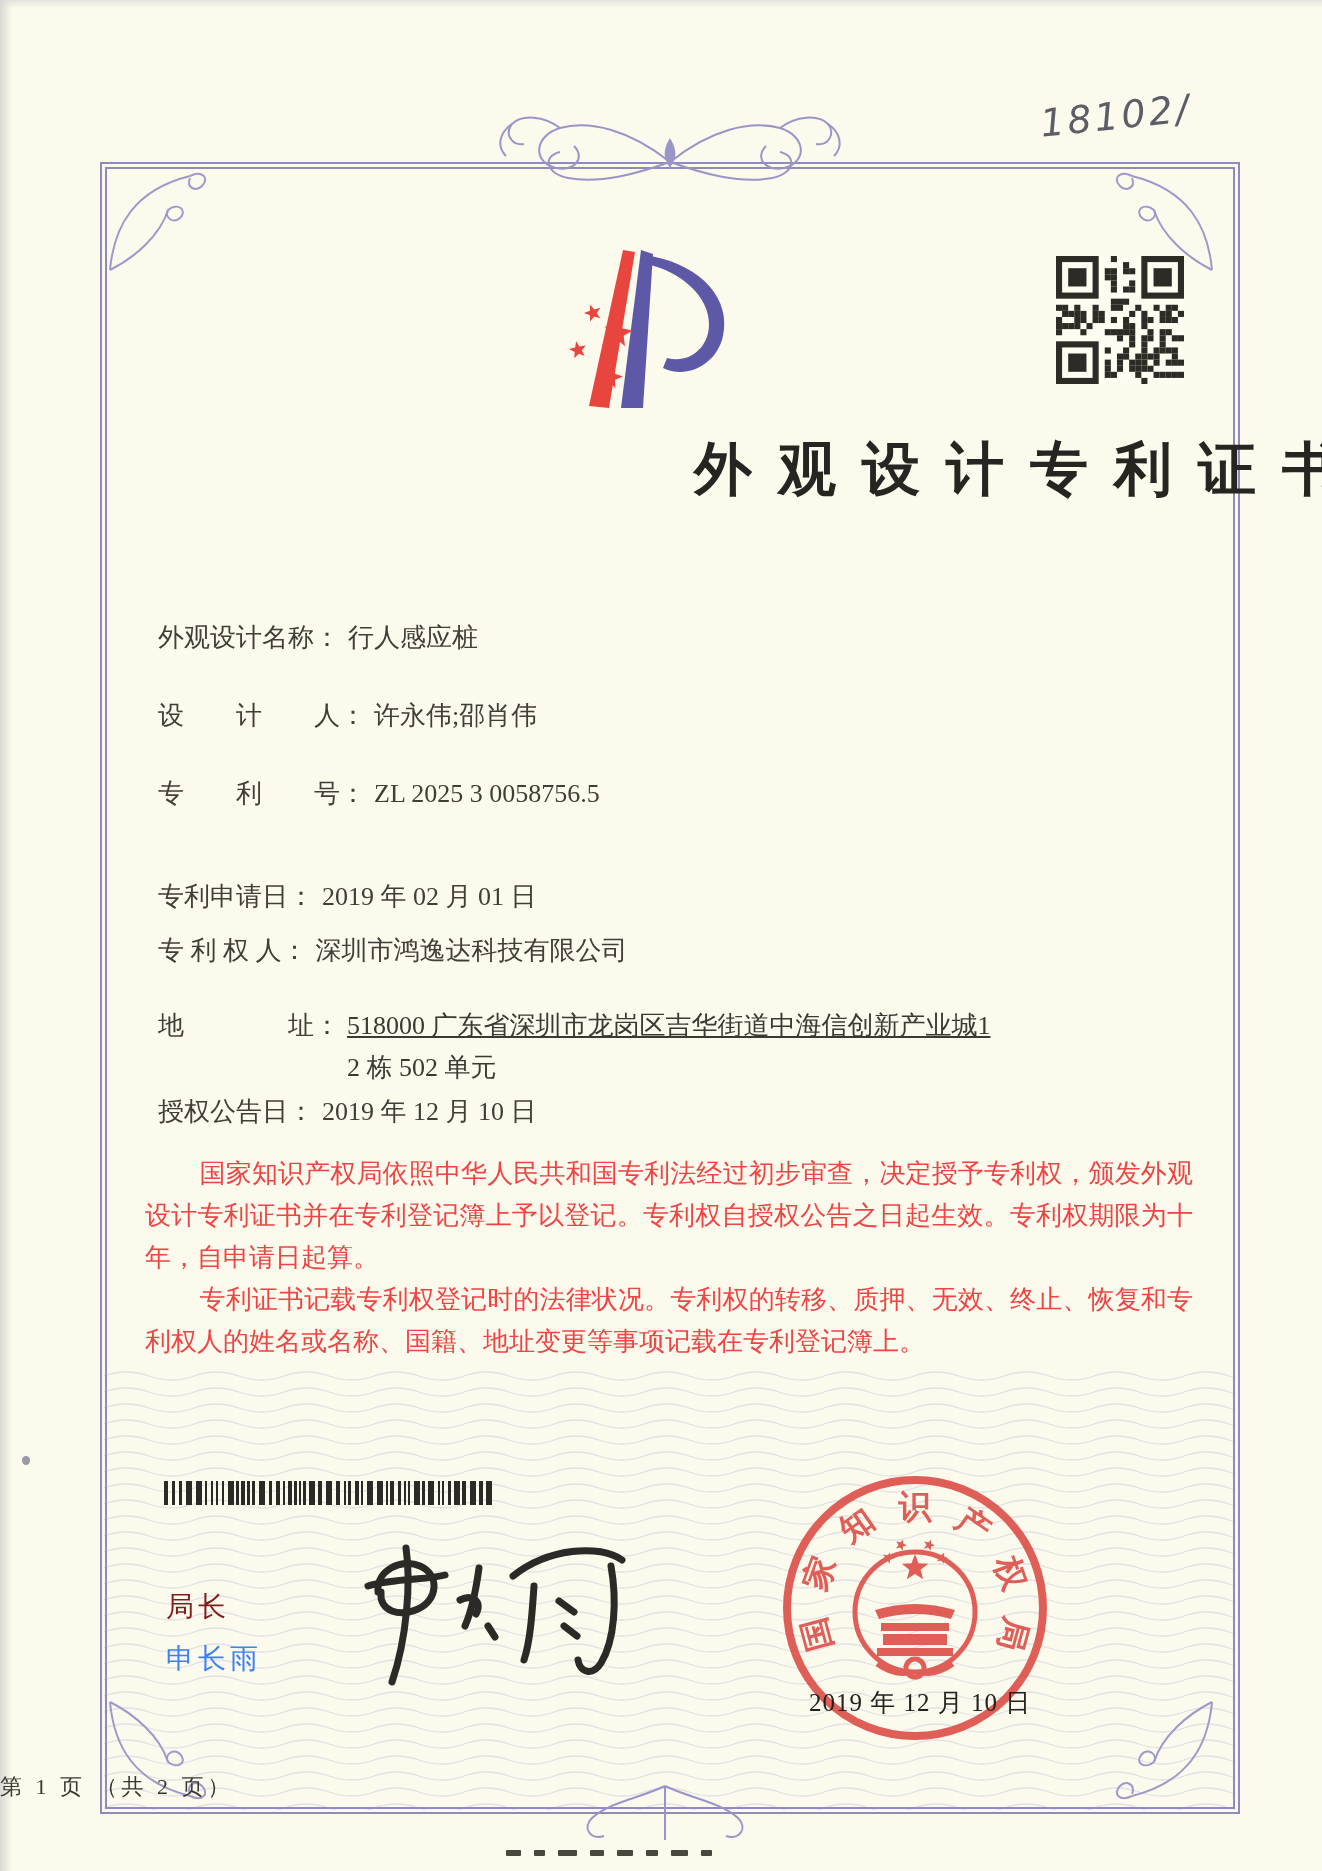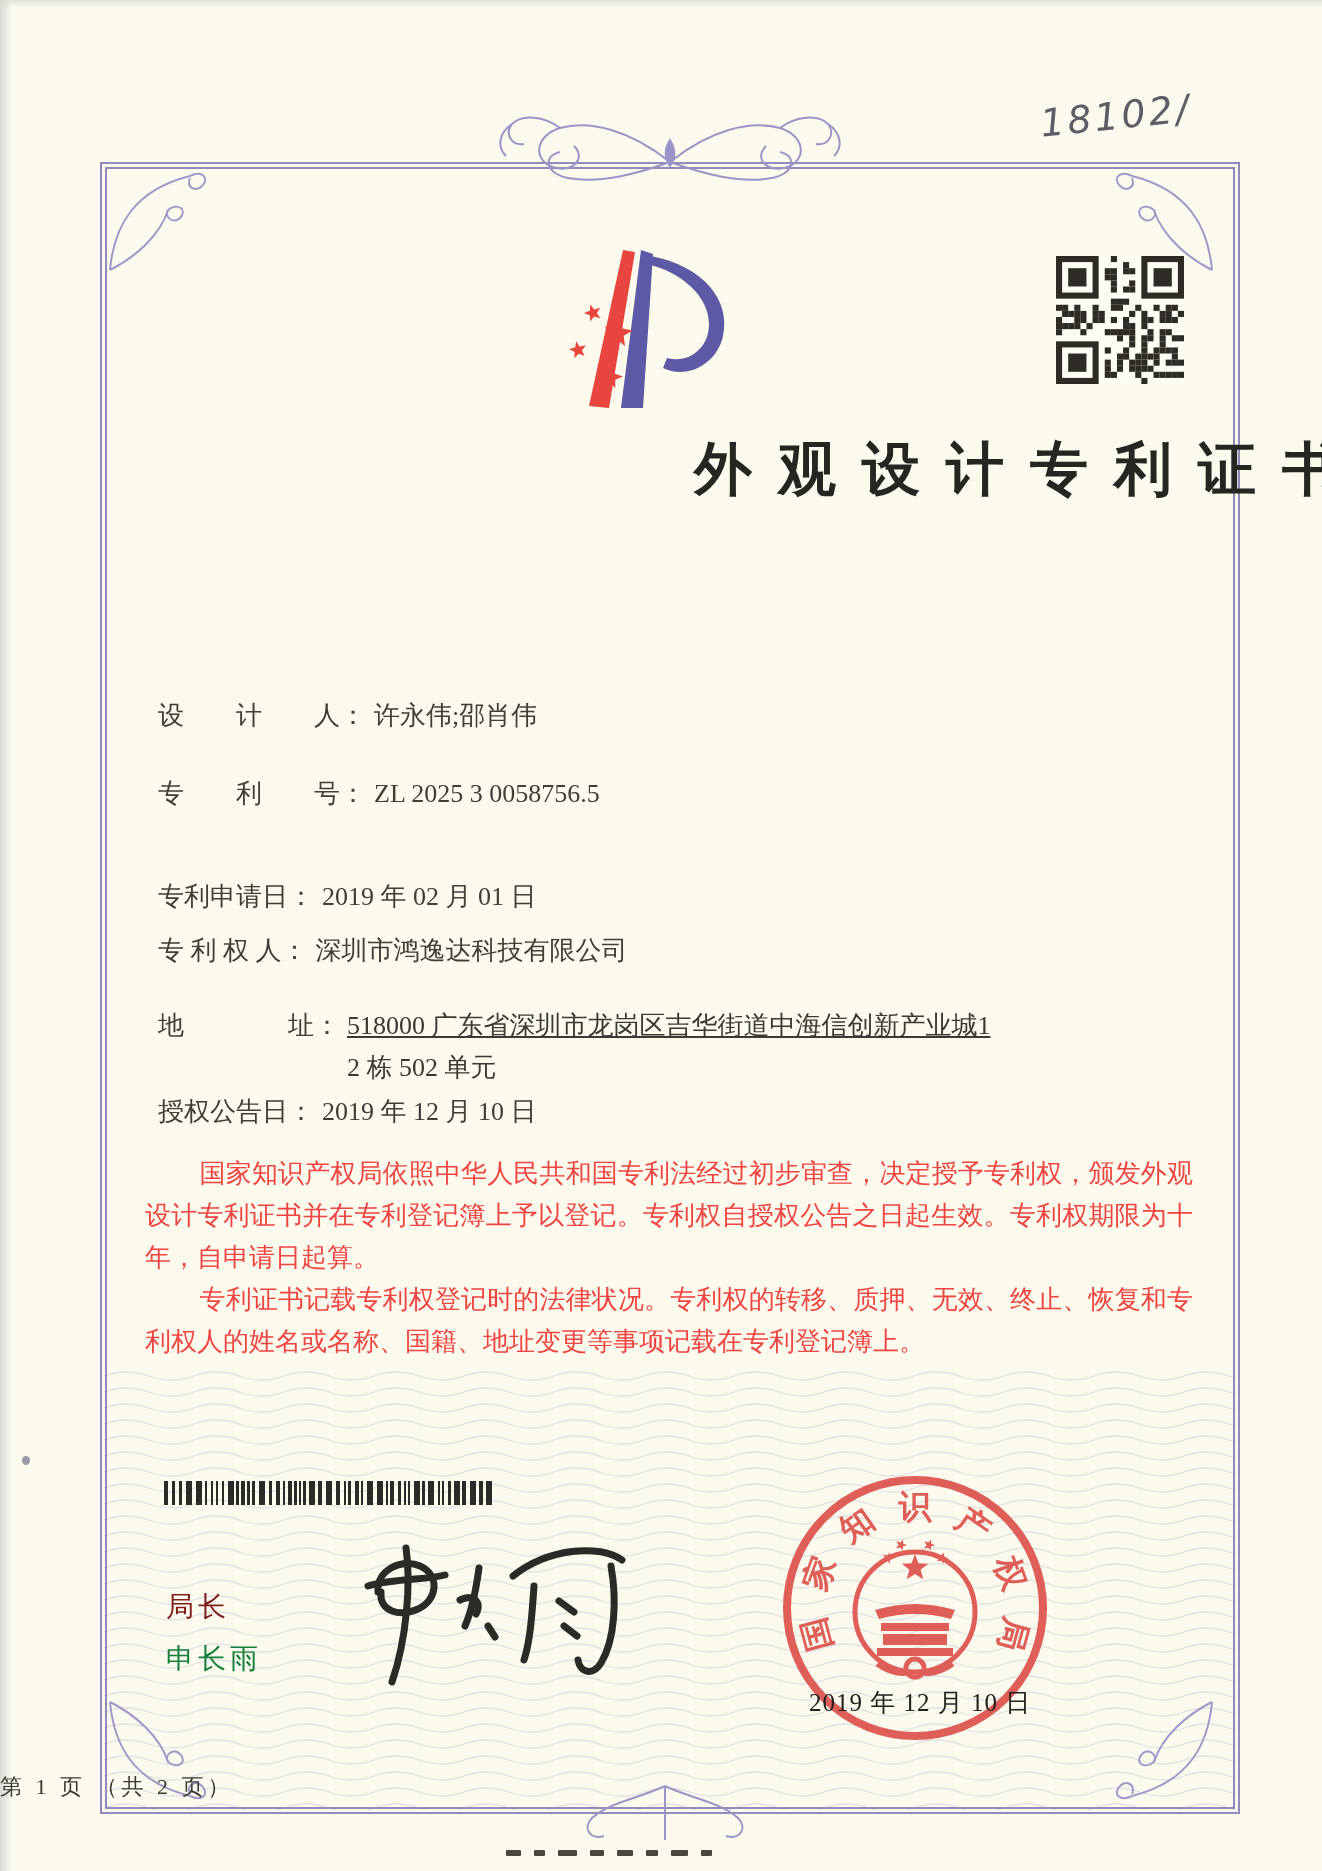--- a/index.html
+++ b/index.html
@@ -20,21 +20,21 @@
   .r-name{top:620px;} .r-designer{top:698px;} .r-patno{top:776px;}
   .r-filing{top:836px;margin-top:43px;} .r-patentee{top:933px;} .r-addr{top:1008px;}
   .addr-v1{left:347px;top:1008px;font-size:26px;white-space:nowrap;text-decoration:underline;}
   .addr-v2{left:347px;top:1050px;font-size:26px;}
   .r-grant{top:1094px;} .r-grantno{left:670px;top:1094px;font-size:26px;white-space:nowrap;}
   .val{margin-left:8px;}
   .body-text{left:145px;top:1153px;width:1048px;font-size:26px;line-height:1.62;
              text-align:justify;color:#ef4444;}
   .body-text p{margin:0;text-indent:2.1em;}
   .juzhang{left:166px;top:1588px;font-size:28px;color:#7f1d1d;letter-spacing:4px;}
-  .juname{left:166px;top:1640px;font-size:28px;color:#15803d;letter-spacing:4px;}
+  .juname{left:166px;top:1640px;font-size:28px;color:#3b82f6;letter-spacing:4px;}
   .seal-wrap{left:779px;top:1472px;width:272px;height:272px;opacity:.9;}
   .seal-ring span{position:absolute;left:50%;top:50%;font-size:33px;font-weight:bold;color:#dd4f48;
                   font-family:"Liberation Serif",serif;}
   .seal-ring span:nth-child(1){transform:translate(-50%,-50%) rotate(-105deg) translateY(-101px);}
   .seal-ring span:nth-child(2){transform:translate(-50%,-50%) rotate(-70deg)  translateY(-101px);}
   .seal-ring span:nth-child(3){transform:translate(-50%,-50%) rotate(-35deg)  translateY(-101px);}
   .seal-ring span:nth-child(4){transform:translate(-50%,-50%) rotate(0deg)    translateY(-101px);}
   .seal-ring span:nth-child(5){transform:translate(-50%,-50%) rotate(35deg)   translateY(-101px);}
   .seal-ring span:nth-child(6){transform:translate(-50%,-50%) rotate(70deg)   translateY(-101px);}
   .seal-ring span:nth-child(7){transform:translate(-50%,-50%) rotate(105deg)  translateY(-101px);}
@@ -243,20 +243,21 @@
       <rect x="84" y="0" width="42" height="42" fill="#2e2a26"></rect>
       <rect x="90" y="6" width="30" height="30" fill="#fdfcf0"></rect>
       <rect x="96" y="12" width="18" height="18" fill="#2e2a26"></rect>
       <rect x="0" y="84" width="42" height="42" fill="#2e2a26"></rect>
       <rect x="6" y="90" width="30" height="30" fill="#fdfcf0"></rect>
       <rect x="12" y="96" width="18" height="18" fill="#2e2a26"></rect>
     </svg>
 
   <div class="abs title">外观设计专利证书</div>
 
+  <div class="abs row r-name"><span>外观设计名称：</span><span class="val">行人感应桩</span></div>
   <div class="abs row r-designer"><span>设　　计　　人：</span><span class="val">许永伟;邵肖伟</span></div>
   <div class="abs row r-patno"><span>专　　利　　号：</span><span class="val">ZL 2025 3 0058756.5</span></div>
   <div class="abs row r-filing"><span>专利申请日：</span><span class="val">2019 年 02 月 01 日</span></div>
   <div class="abs row r-patentee"><span>专 利 权 人：</span><span class="val">深圳市鸿逸达科技有限公司</span></div>
   <div class="abs row r-addr">地　　　　址：</div>
   <div class="abs addr-v1">518000 广东省深圳市龙岗区吉华街道中海信创新产业城1</div>
   <div class="abs addr-v2">2 栋 502 单元</div>
   <div class="abs row r-grant"><span>授权公告日：</span><span class="val">2019 年 12 月 10 日</span></div>
 
   <div class="abs body-text">

